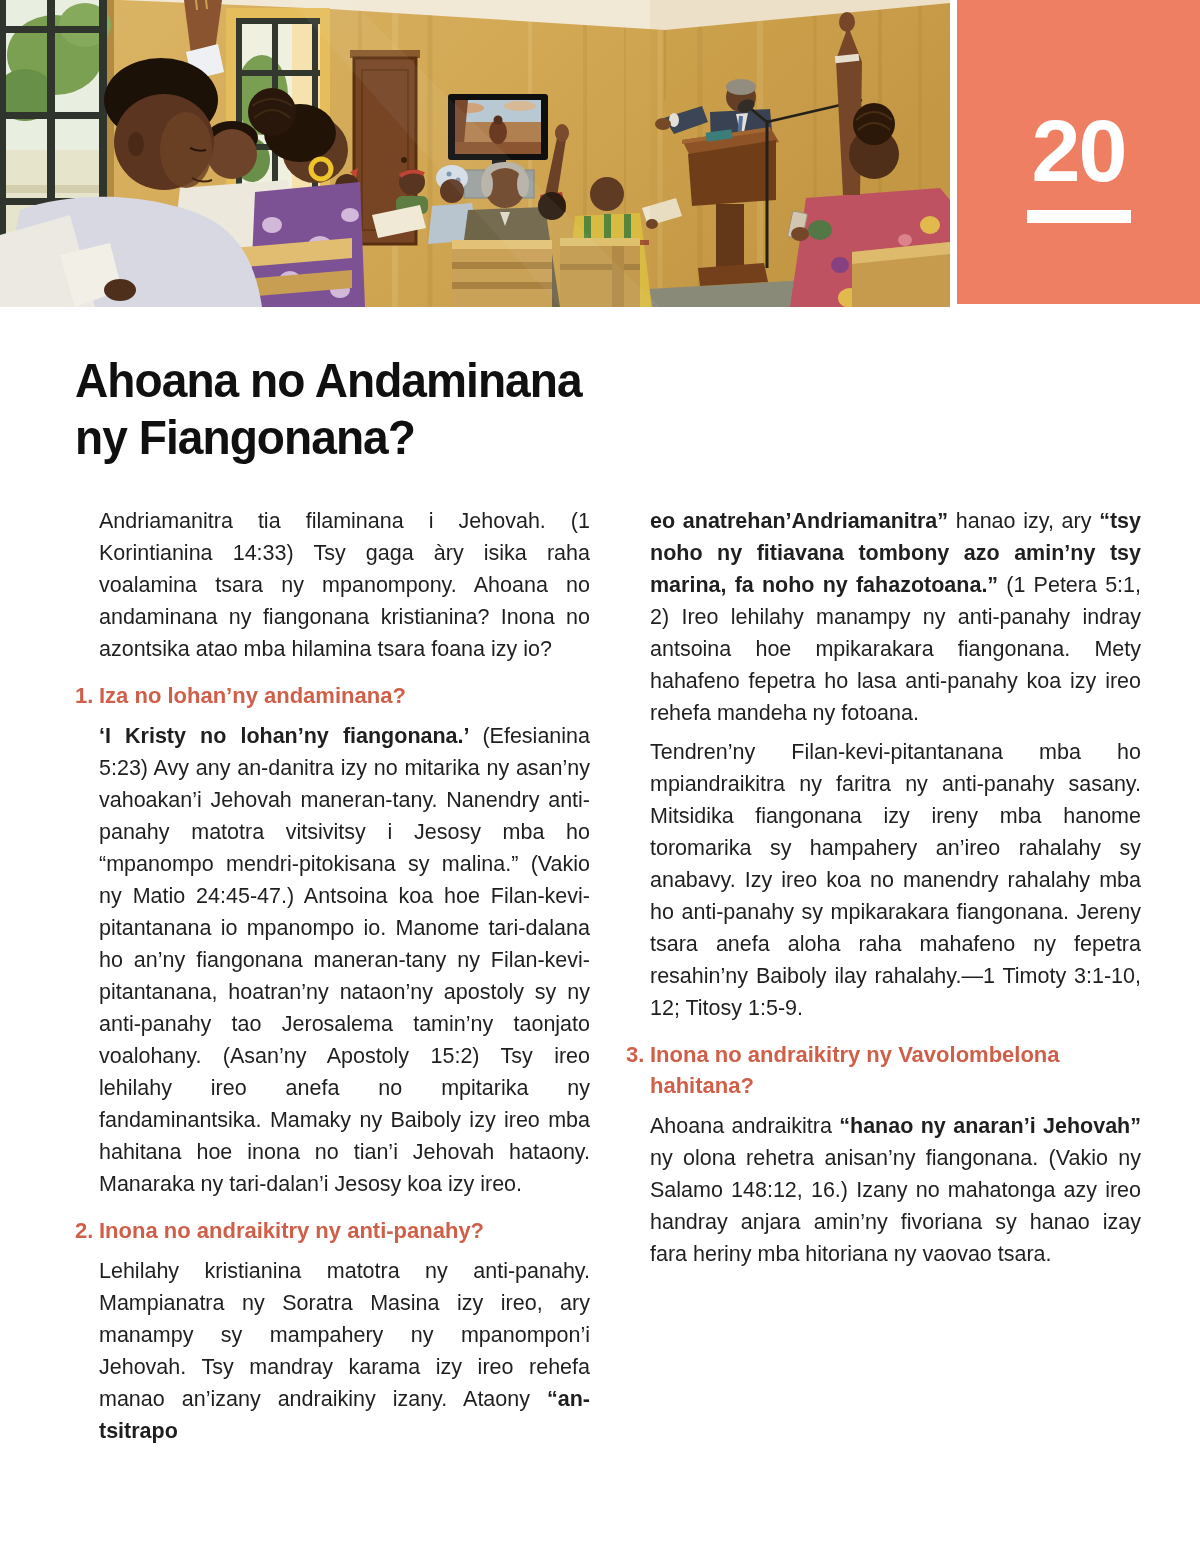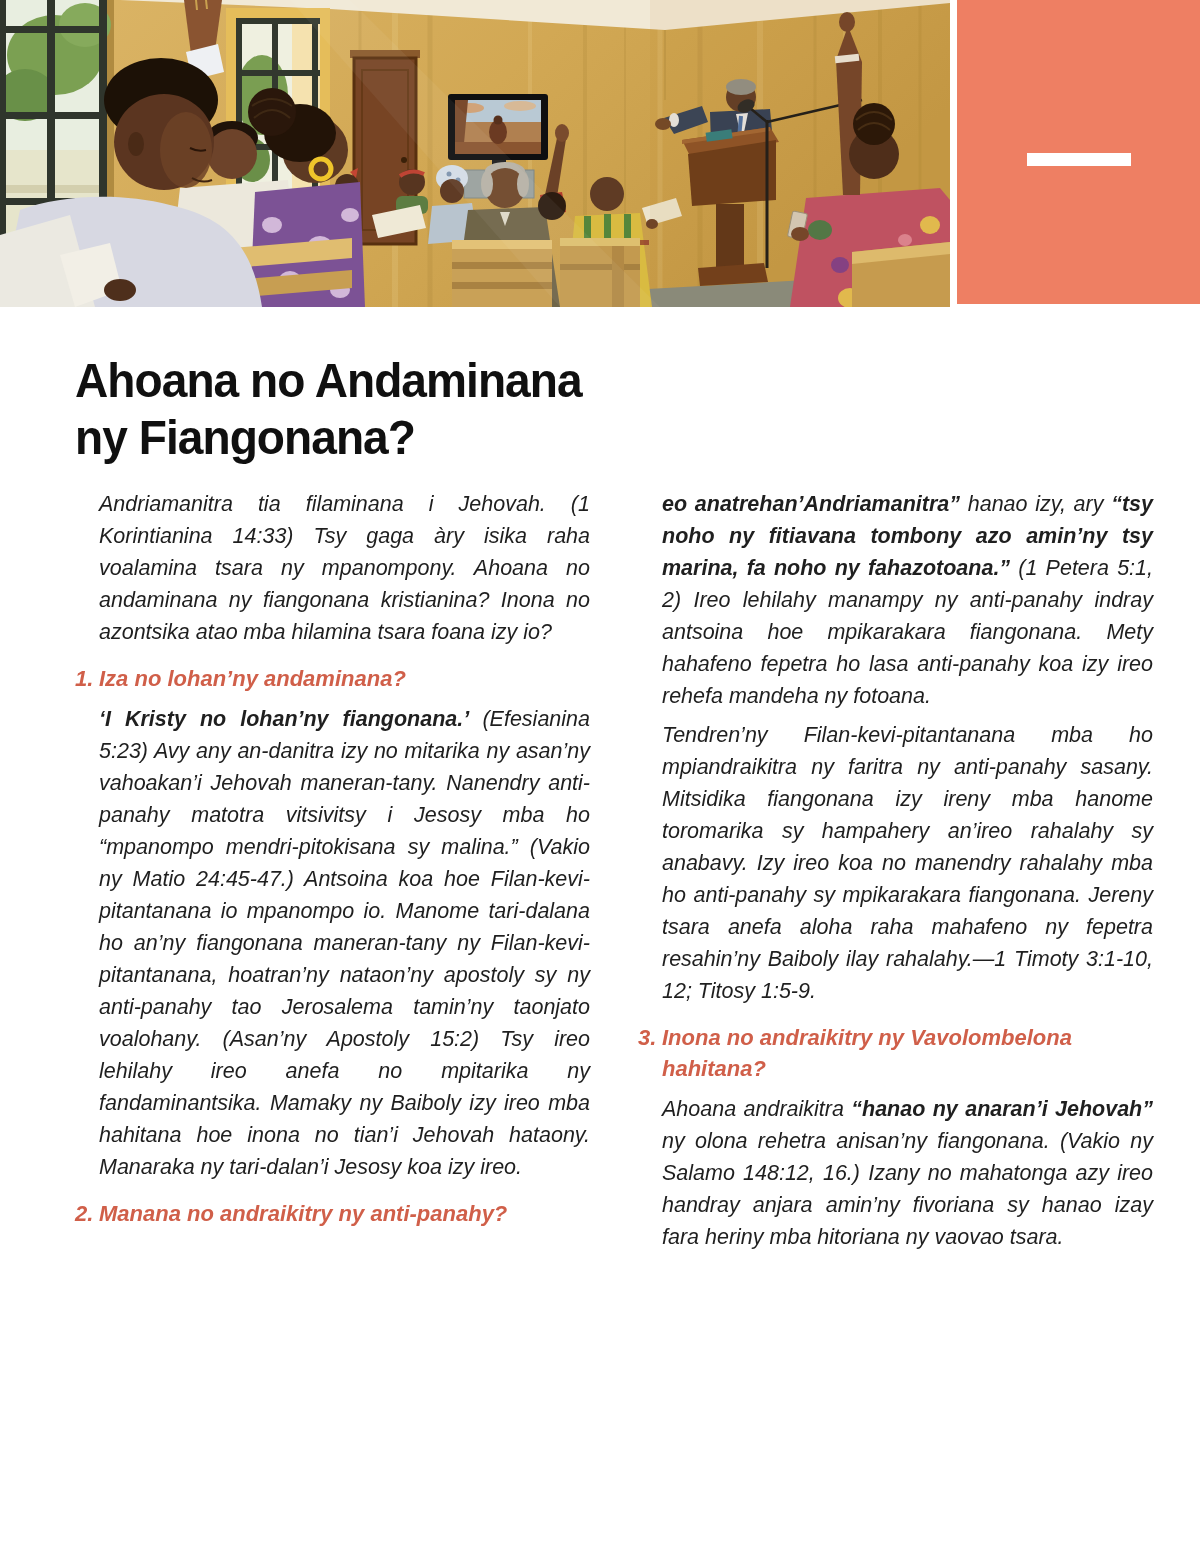--- a/index.html
+++ b/index.html
@@ -23,21 +23,21 @@
   .badge-number{
     color:#fff;font-size:88px;font-weight:bold;line-height:1;letter-spacing:-2px;margin-top:26px;
   }
   .badge-bar{width:104px;height:13px;background:#fff;margin-top:15px;}
   .title{
     position:absolute;left:75px;top:352px;
     font-size:49px;line-height:57px;font-weight:bold;color:#101010;
     letter-spacing:-1px;transform:scaleX(.94);transform-origin:left top;white-space:nowrap;
   }
   .columns{
-    position:absolute;left:75px;top:488px;display:flex;gap:48px;font-style:italic;
+    position:absolute;left:75px;top:505px;display:flex;gap:36px;
   }
   .column{width:515px;}
   .body-p{
     margin:0 0 7px 24px;text-align:justify;
     font-size:21.5px;line-height:32px;color:var(--text-color);
   }
   .body-p b{font-weight:bold;}
   .q-heading{
     display:grid;grid-template-columns:24px auto;
     font-weight:bold;font-size:22px;line-height:31px;
@@ -284,40 +284,42 @@
     <polygon points="60,255 110,243 122,290 75,307" fill="#f2efe6"></polygon>
     <ellipse cx="120" cy="290" rx="16" ry="11" fill="#4e2f1c"></ellipse>
   </g>
 
   <polygon points="290,0 350,0 660,307 560,307" fill="#ffffff" opacity="0.05"></polygon>
   <rect x="650" y="0" width="300" height="307" fill="#c07c28" opacity="0.08"></rect>
 </svg>
 </div>
 
 <div class="badge">
+  <div class="badge-number">20</div>
   <div class="badge-bar"></div>
 </div>
 
 <div class="title">
   <div>Ahoana no Andaminana</div>
   <div>ny Fiangonana?</div>
 </div>
 
 <div class="columns">
   <div class="column">
       <p class="body-p"><span>Andriamanitra tia filaminana i Jehovah. (1 Korintianina 14:33) Tsy gaga àry isika raha voalamina tsara ny mpanompony. Ahoana no andaminana ny fiangonana kristianina? Inona no azontsika atao mba hilamina tsara foana izy io?</span></p>
       <div class="q-heading">
         <span>1.</span>
         <span>Iza no lohan’ny andaminana?</span>
       </div>
       <p class="body-p"><b>‘I Kristy no lohan’ny fiangonana.’ </b><span>(Efesianina 5:23) Avy any an-danitra izy no mitarika ny asan’ny vahoakan’i Jehovah maneran-tany. Nanendry anti-panahy matotra vitsivitsy i Jesosy mba ho “mpanompo mendri-pitokisana sy malina.” (Vakio ny Matio 24:45-47.) Antsoina koa hoe Filan-kevi-pitantanana io mpanompo io. Manome tari-dalana ho an’ny fiangonana maneran-tany ny Filan-kevi-pitantanana, hoatran’ny nataon’ny apostoly sy ny anti-panahy tao Jerosalema tamin’ny taonjato voalohany. (Asan’ny Apostoly 15:2) Tsy ireo lehilahy ireo anefa no mpitarika ny fandaminantsika. Mamaky ny Baiboly izy ireo mba hahitana hoe inona no tian’i Jehovah hataony. Manaraka ny tari-dalan’i Jesosy koa izy ireo.</span></p>
       <div class="q-heading">
         <span>2.</span>
-        <span>Manana no andraikitry ny anti-panahy?</span>
+        <span>Inona no andraikitry ny anti-panahy?</span>
       </div>
+      <p class="body-p"><span>Lehilahy kristianina matotra ny anti-panahy. Mampianatra ny Soratra Masina izy ireo, ary manampy sy mampahery ny mpanompon’i Jehovah. Tsy mandray karama izy ireo rehefa manao an’izany andraikiny izany. Ataony </span><b>“an-tsitrapo</b></p>
     </div>
   <div class="column">
       <p class="body-p"><b>eo anatrehan’Andriamanitra” </b><span>hanao izy, ary </span><b>“tsy noho ny fitiavana tombony azo amin’ny tsy marina, fa noho ny fahazotoana.” </b><span>(1 Petera 5:1, 2) Ireo lehilahy manampy ny anti-panahy indray antsoina hoe mpikarakara fiangonana. Mety hahafeno fepetra ho lasa anti-panahy koa izy ireo rehefa mandeha ny fotoana.</span></p>
       <p class="body-p"><span>Tendren’ny Filan-kevi-pitantanana mba ho mpiandraikitra ny faritra ny anti-panahy sasany. Mitsidika fiangonana izy ireny mba hanome toromarika sy hampahery an’ireo rahalahy sy anabavy. Izy ireo koa no manendry rahalahy mba ho anti-panahy sy mpikarakara fiangonana. Jereny tsara anefa aloha raha mahafeno ny fepetra resahin’ny Baiboly ilay rahalahy.—1 Timoty 3:1-10, 12; Titosy 1:5-9.</span></p>
       <div class="q-heading">
         <span>3.</span>
         <span>Inona no andraikitry ny Vavolombelona hahitana?</span>
       </div>
       <p class="body-p"><span>Ahoana andraikitra </span><b>“hanao ny anaran’i Jehovah” </b><span>ny olona rehetra anisan’ny fiangonana. (Vakio ny Salamo 148:12, 16.) Izany no mahatonga azy ireo handray anjara amin’ny fivoriana sy hanao izay fara heriny mba hitoriana ny vaovao tsara.</span></p>
     </div>

